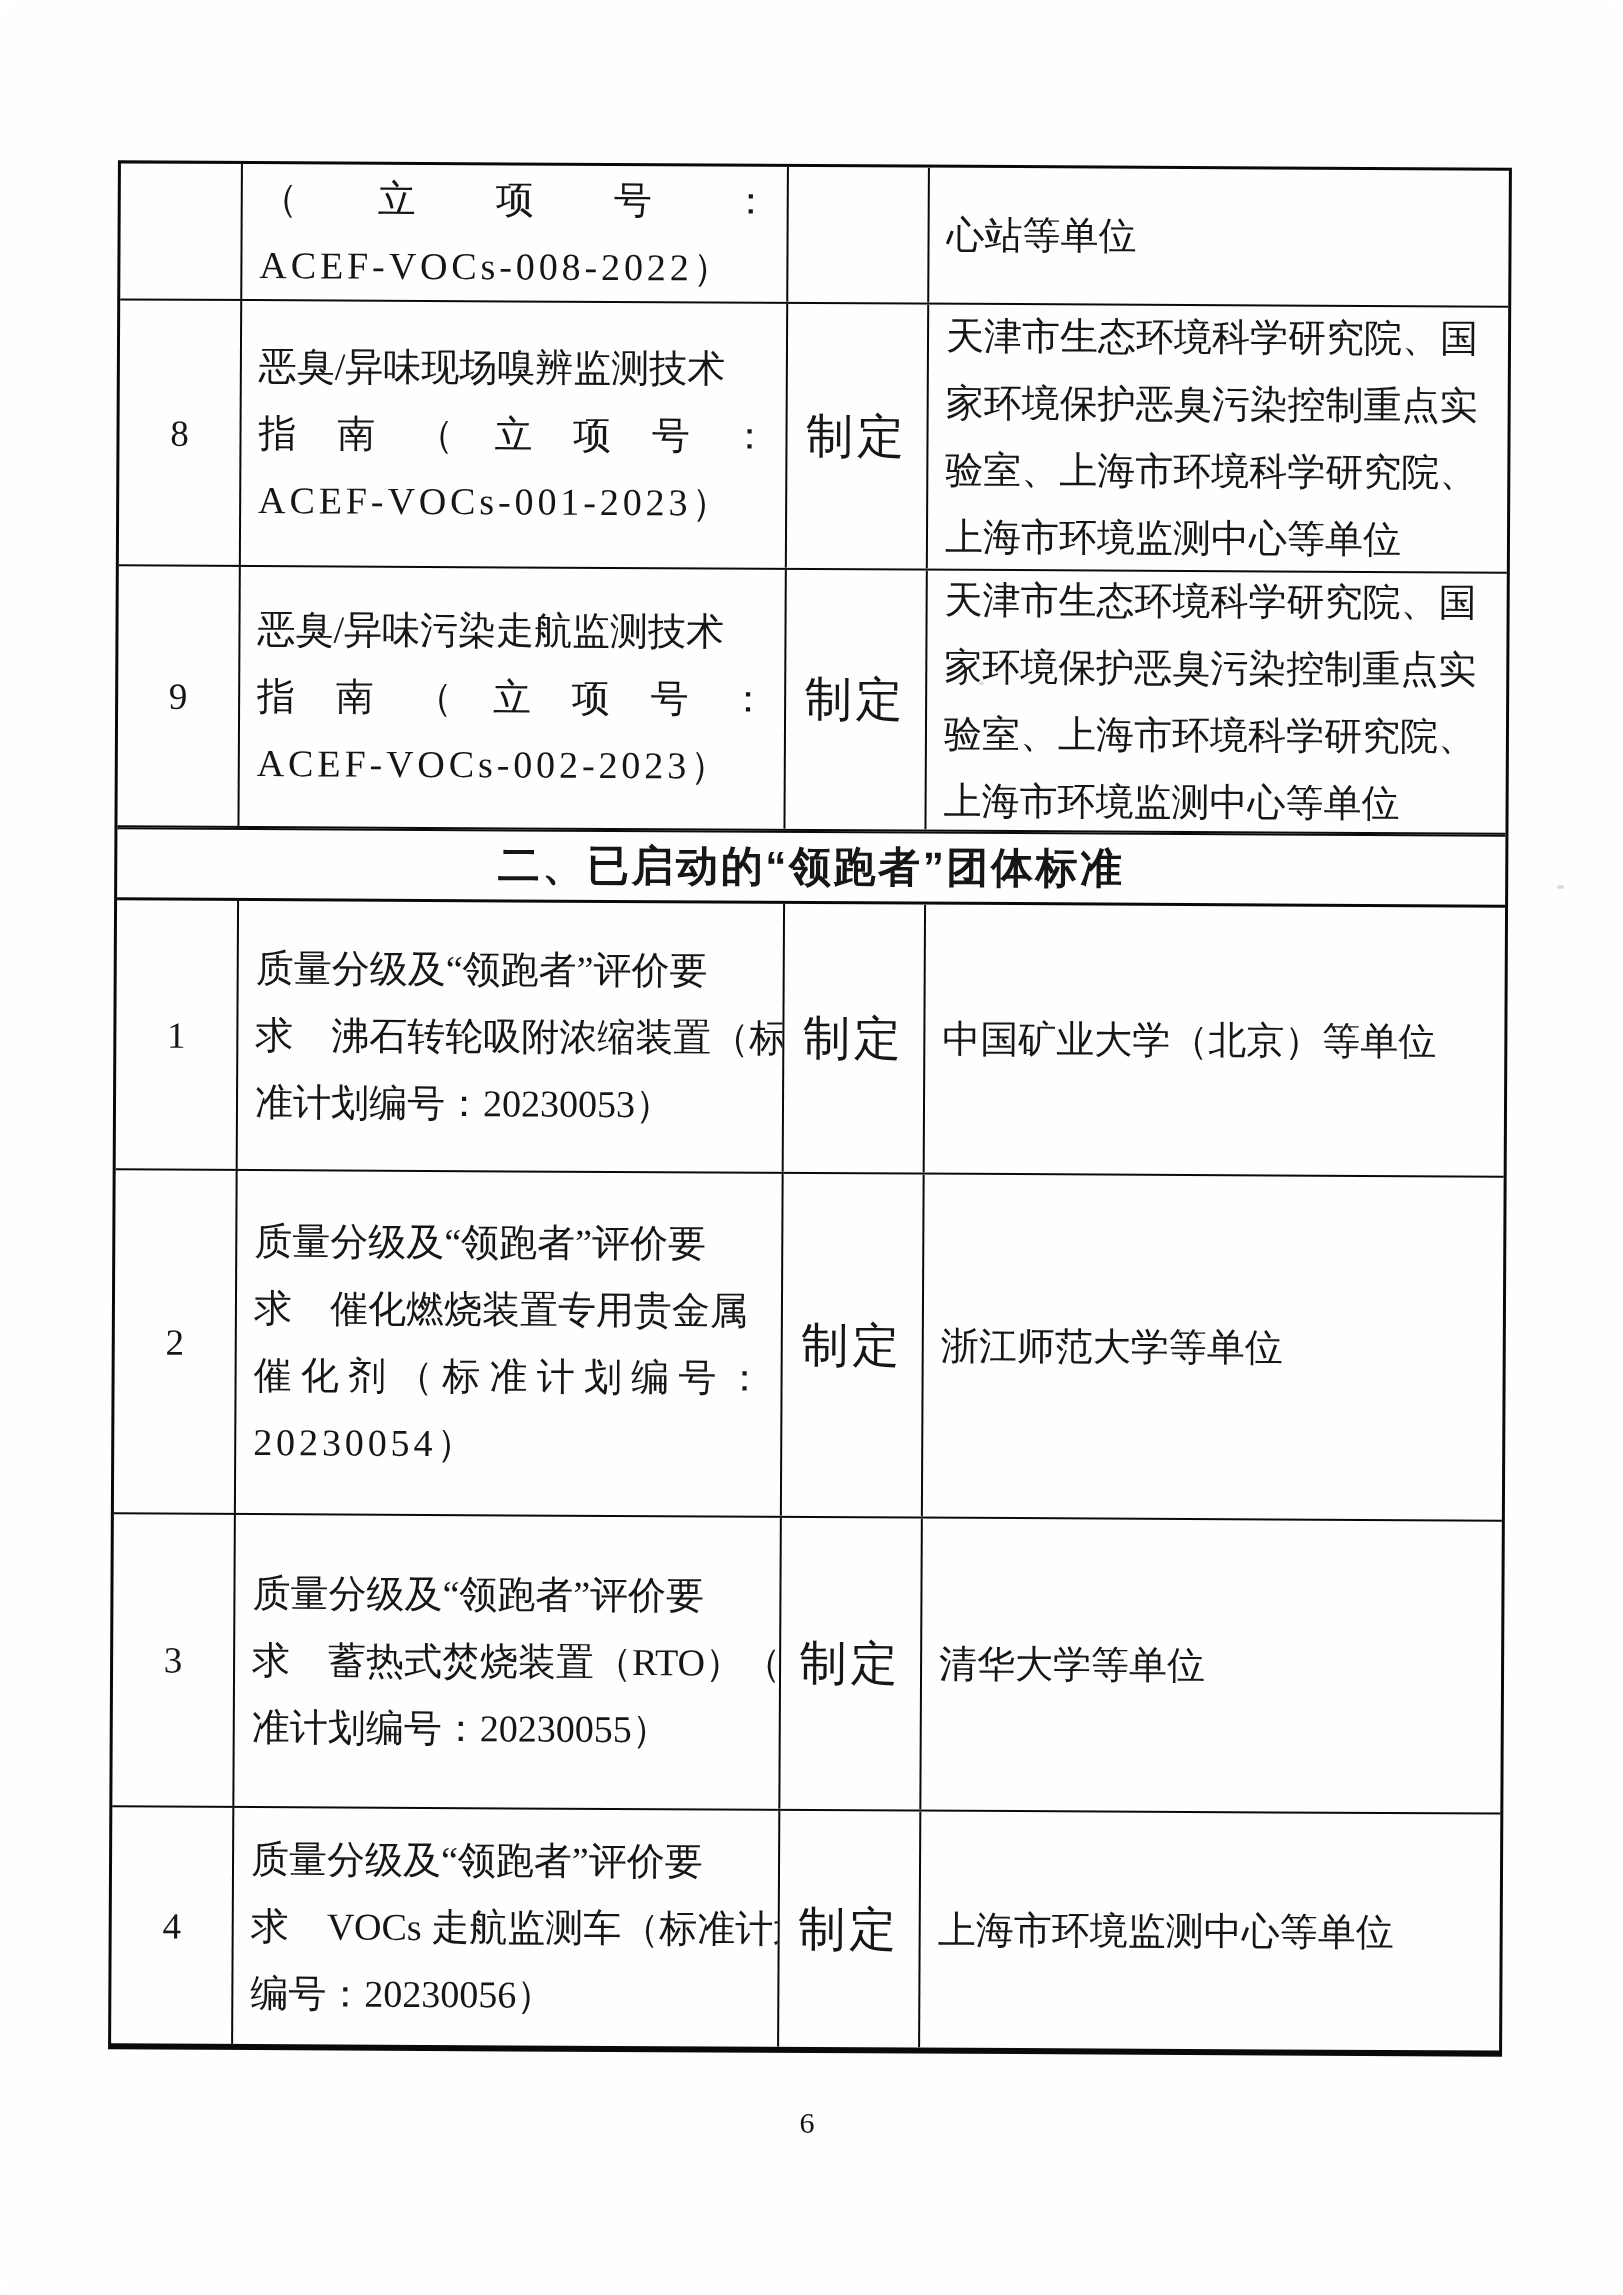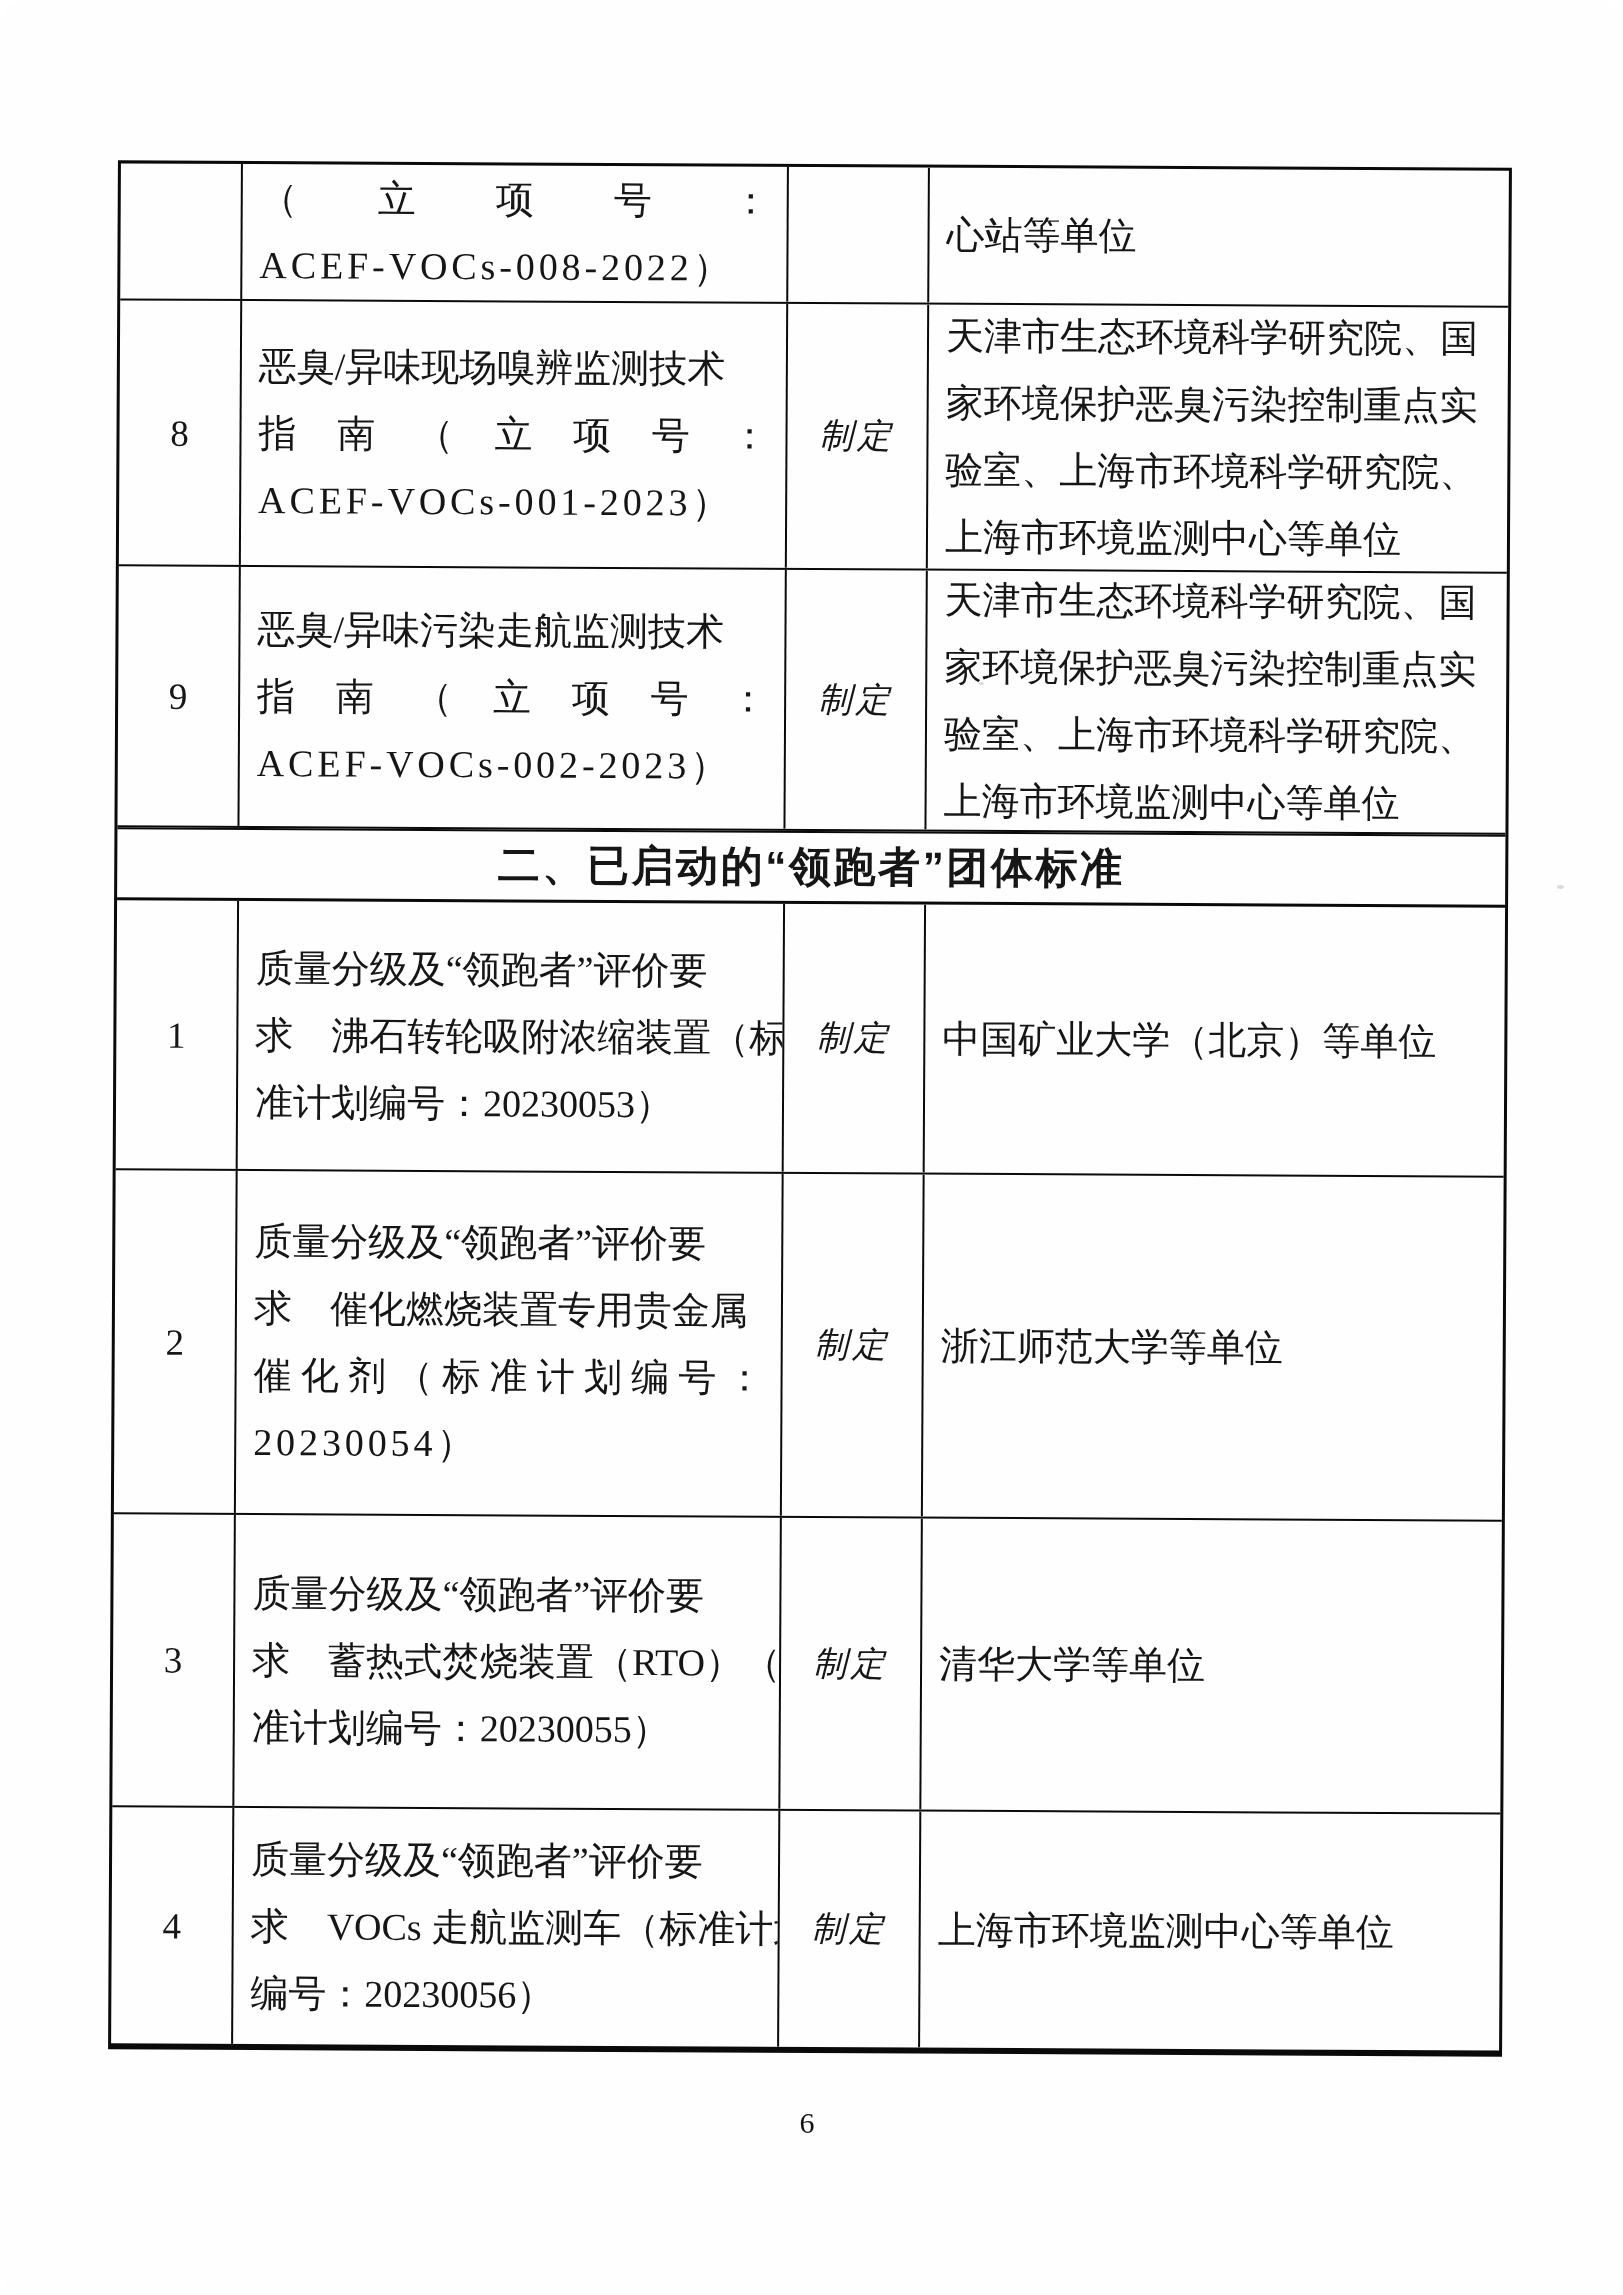--- a/index.html
+++ b/index.html
@@ -47,21 +47,21 @@
     width:100%;
   }
   .jline{
     white-space:normal;
     text-align:justify;
     text-align-last:justify;
     text-justify:inter-character;
   }
   .latin{letter-spacing:3.9px;}
   .num{font-size:37px;line-height:1;}
-  .status{font-size:34px;line-height:1;letter-spacing:3.9px;font-style:italic;}
+  .status{font-size:47px;line-height:1;letter-spacing:3.9px;}
 
   .sec{
     border-top:2.6px solid #0a0a0a;
     border-bottom:3.3px solid #0a0a0a;
     display:flex;align-items:center;justify-content:center;
   }
   .sec-label{
     font-family:"Liberation Sans","DejaVu Sans",sans-serif;
     font-weight:700;
     font-size:42px;

